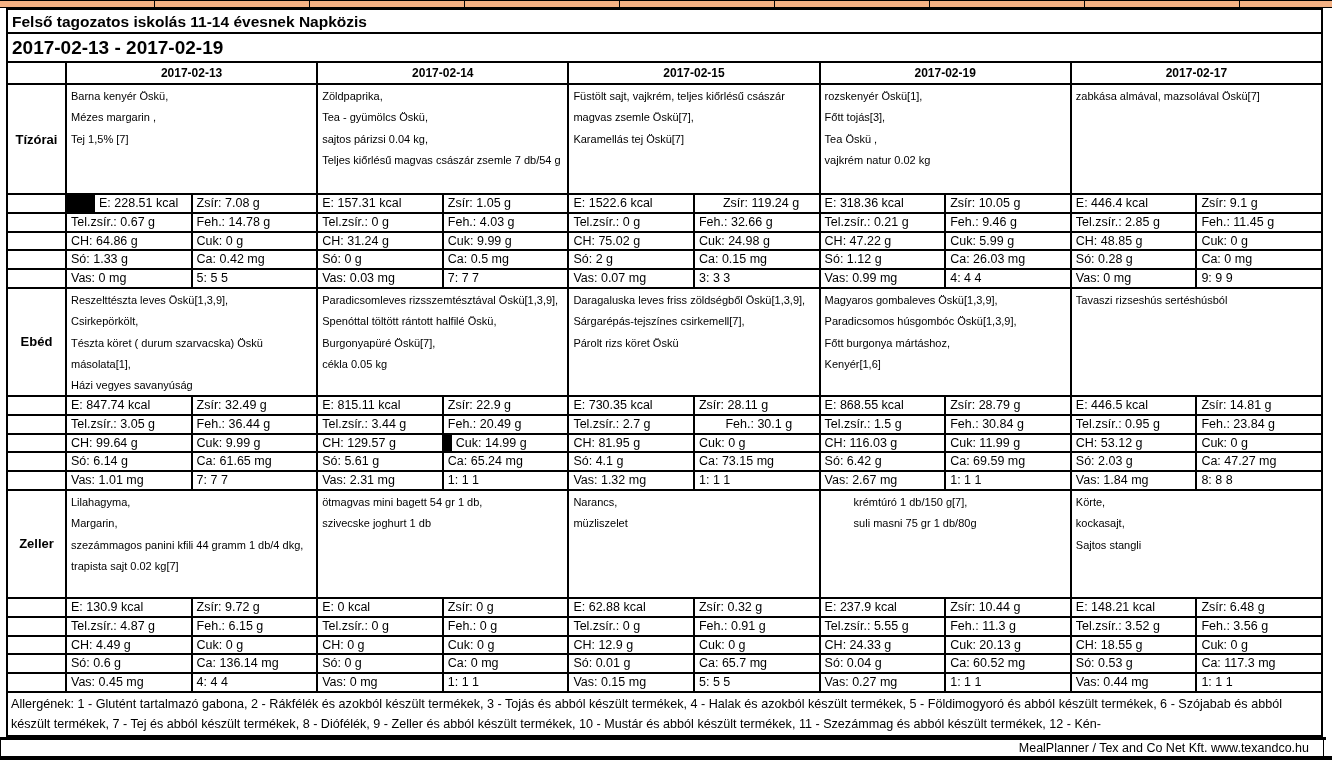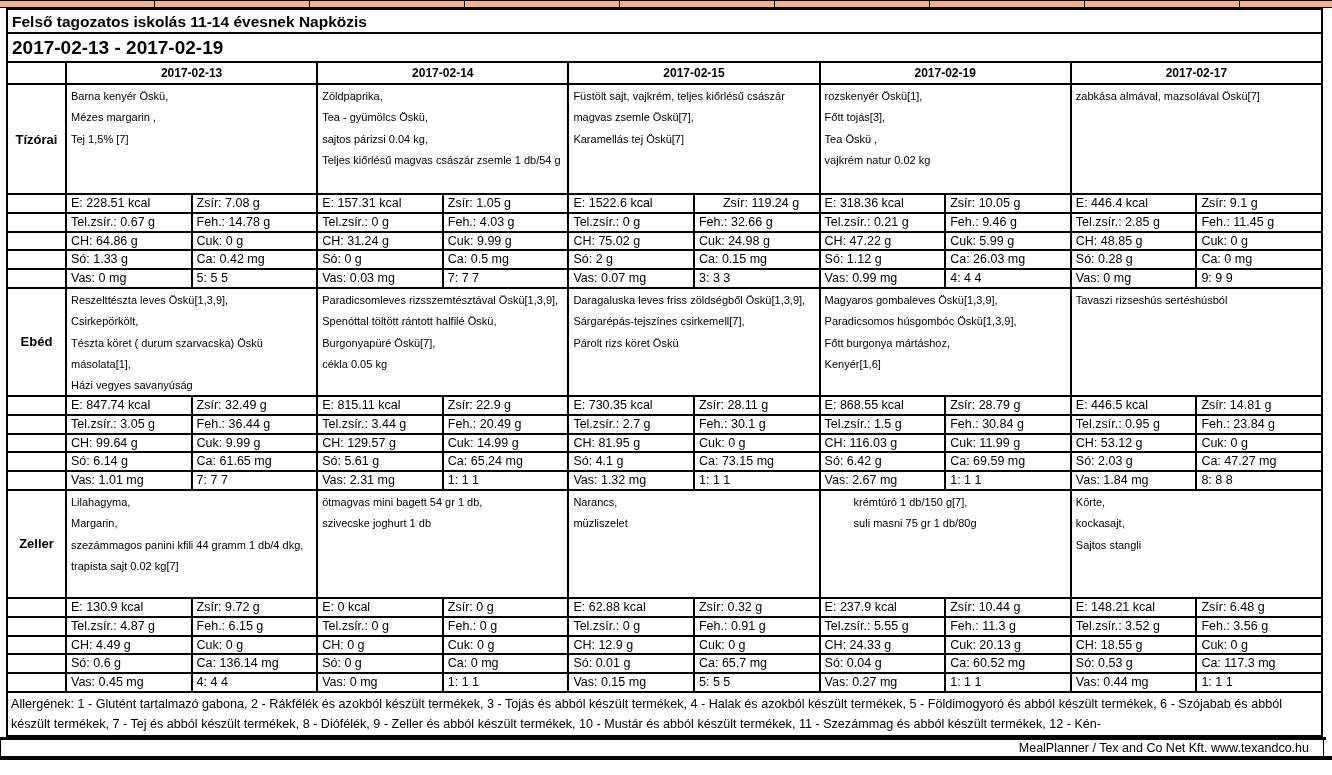--- a/index.html
+++ b/index.html
@@ -53,30 +53,30 @@
     <div class="cell hdr" style="grid-column: span 2;">2017-02-15</div>
     <div class="cell hdr" style="grid-column: span 2;">2017-02-19</div>
     <div class="cell hdr" style="grid-column: span 2;">2017-02-17</div>
     <div class="cell rowlabel" style="grid-column: span 1;">Tízórai</div>
     <div class="cell meal" style="grid-column: span 2;">Barna kenyér Öskü,
 Mézes margarin ,
 Tej 1,5% [7]</div>
     <div class="cell meal" style="grid-column: span 2;">Zöldpaprika,
 Tea - gyümölcs Öskü,
 sajtos párizsi 0.04 kg,
-Teljes kiőrlésű magvas császár zsemle  1 db/54 g</div>
+Teljes kiőrlésű magvas császár zsemle  7 db/54 g</div>
     <div class="cell meal" style="grid-column: span 2;">Füstölt sajt, vajkrém, teljes kiőrlésű császár magvas zsemle Öskü[7],
 Karamellás tej Öskü[7]</div>
     <div class="cell meal" style="grid-column: span 2;">rozskenyér Öskü[1],
 Főtt tojás[3],
 Tea Öskü ,
 vajkrém natur 0.02 kg</div>
     <div class="cell meal" style="grid-column: span 2;">zabkása almával, mazsolával Öskü[7]</div>
     <div class="cell" style="grid-column: span 1;"></div>
-    <div class="cell nut" style="grid-column: span 1;">E: 228.51 kcal</div>
+    <div class="cell nut" style="grid-column: span 1; margin-left: 28px;">E: 228.51 kcal</div>
     <div class="cell nut" style="grid-column: span 1;">Zsír: 7.08 g</div>
     <div class="cell nut" style="grid-column: span 1;">E: 157.31 kcal</div>
     <div class="cell nut" style="grid-column: span 1;">Zsír: 1.05 g</div>
     <div class="cell nut" style="grid-column: span 1;">E: 1522.6 kcal</div>
     <div class="cell nut" style="grid-column: span 1; padding-left: 28px;">Zsír: 119.24 g</div>
     <div class="cell nut" style="grid-column: span 1;">E: 318.36 kcal</div>
     <div class="cell nut" style="grid-column: span 1;">Zsír: 10.05 g</div>
     <div class="cell nut" style="grid-column: span 1;">E: 446.4 kcal</div>
     <div class="cell nut" style="grid-column: span 1;">Zsír: 9.1 g</div>
     <div class="cell" style="grid-column: span 1;"></div>
@@ -150,30 +150,30 @@
     <div class="cell nut" style="grid-column: span 1;">E: 868.55 kcal</div>
     <div class="cell nut" style="grid-column: span 1;">Zsír: 28.79 g</div>
     <div class="cell nut" style="grid-column: span 1;">E: 446.5 kcal</div>
     <div class="cell nut" style="grid-column: span 1;">Zsír: 14.81 g</div>
     <div class="cell" style="grid-column: span 1;"></div>
     <div class="cell nut" style="grid-column: span 1;">Tel.zsír.: 3.05 g</div>
     <div class="cell nut" style="grid-column: span 1;">Feh.: 36.44 g</div>
     <div class="cell nut" style="grid-column: span 1;">Tel.zsír.: 3.44 g</div>
     <div class="cell nut" style="grid-column: span 1;">Feh.: 20.49 g</div>
     <div class="cell nut" style="grid-column: span 1;">Tel.zsír.: 2.7 g</div>
-    <div class="cell nut" style="grid-column: span 1;">Feh.: 30.1 g</div>
+    <div class="cell nut" style="grid-column: span 1; text-align: center;">Feh.: 30.1 g</div>
     <div class="cell nut" style="grid-column: span 1;">Tel.zsír.: 1.5 g</div>
     <div class="cell nut" style="grid-column: span 1;">Feh.: 30.84 g</div>
     <div class="cell nut" style="grid-column: span 1;">Tel.zsír.: 0.95 g</div>
     <div class="cell nut" style="grid-column: span 1;">Feh.: 23.84 g</div>
     <div class="cell" style="grid-column: span 1;"></div>
     <div class="cell nut" style="grid-column: span 1;">CH: 99.64 g</div>
     <div class="cell nut" style="grid-column: span 1;">Cuk: 9.99 g</div>
     <div class="cell nut" style="grid-column: span 1;">CH: 129.57 g</div>
-    <div class="cell nut" style="grid-column: span 1;">Cuk: 14.99 g</div>
+    <div class="cell nut" style="grid-column: span 1; margin-left: 8px;">Cuk: 14.99 g</div>
     <div class="cell nut" style="grid-column: span 1;">CH: 81.95 g</div>
     <div class="cell nut" style="grid-column: span 1;">Cuk: 0 g</div>
     <div class="cell nut" style="grid-column: span 1;">CH: 116.03 g</div>
     <div class="cell nut" style="grid-column: span 1;">Cuk: 11.99 g</div>
     <div class="cell nut" style="grid-column: span 1;">CH: 53.12 g</div>
     <div class="cell nut" style="grid-column: span 1;">Cuk: 0 g</div>
     <div class="cell" style="grid-column: span 1;"></div>
     <div class="cell nut" style="grid-column: span 1;">Só: 6.14 g</div>
     <div class="cell nut" style="grid-column: span 1;">Ca: 61.65 mg</div>
     <div class="cell nut" style="grid-column: span 1;">Só: 5.61 g</div>

